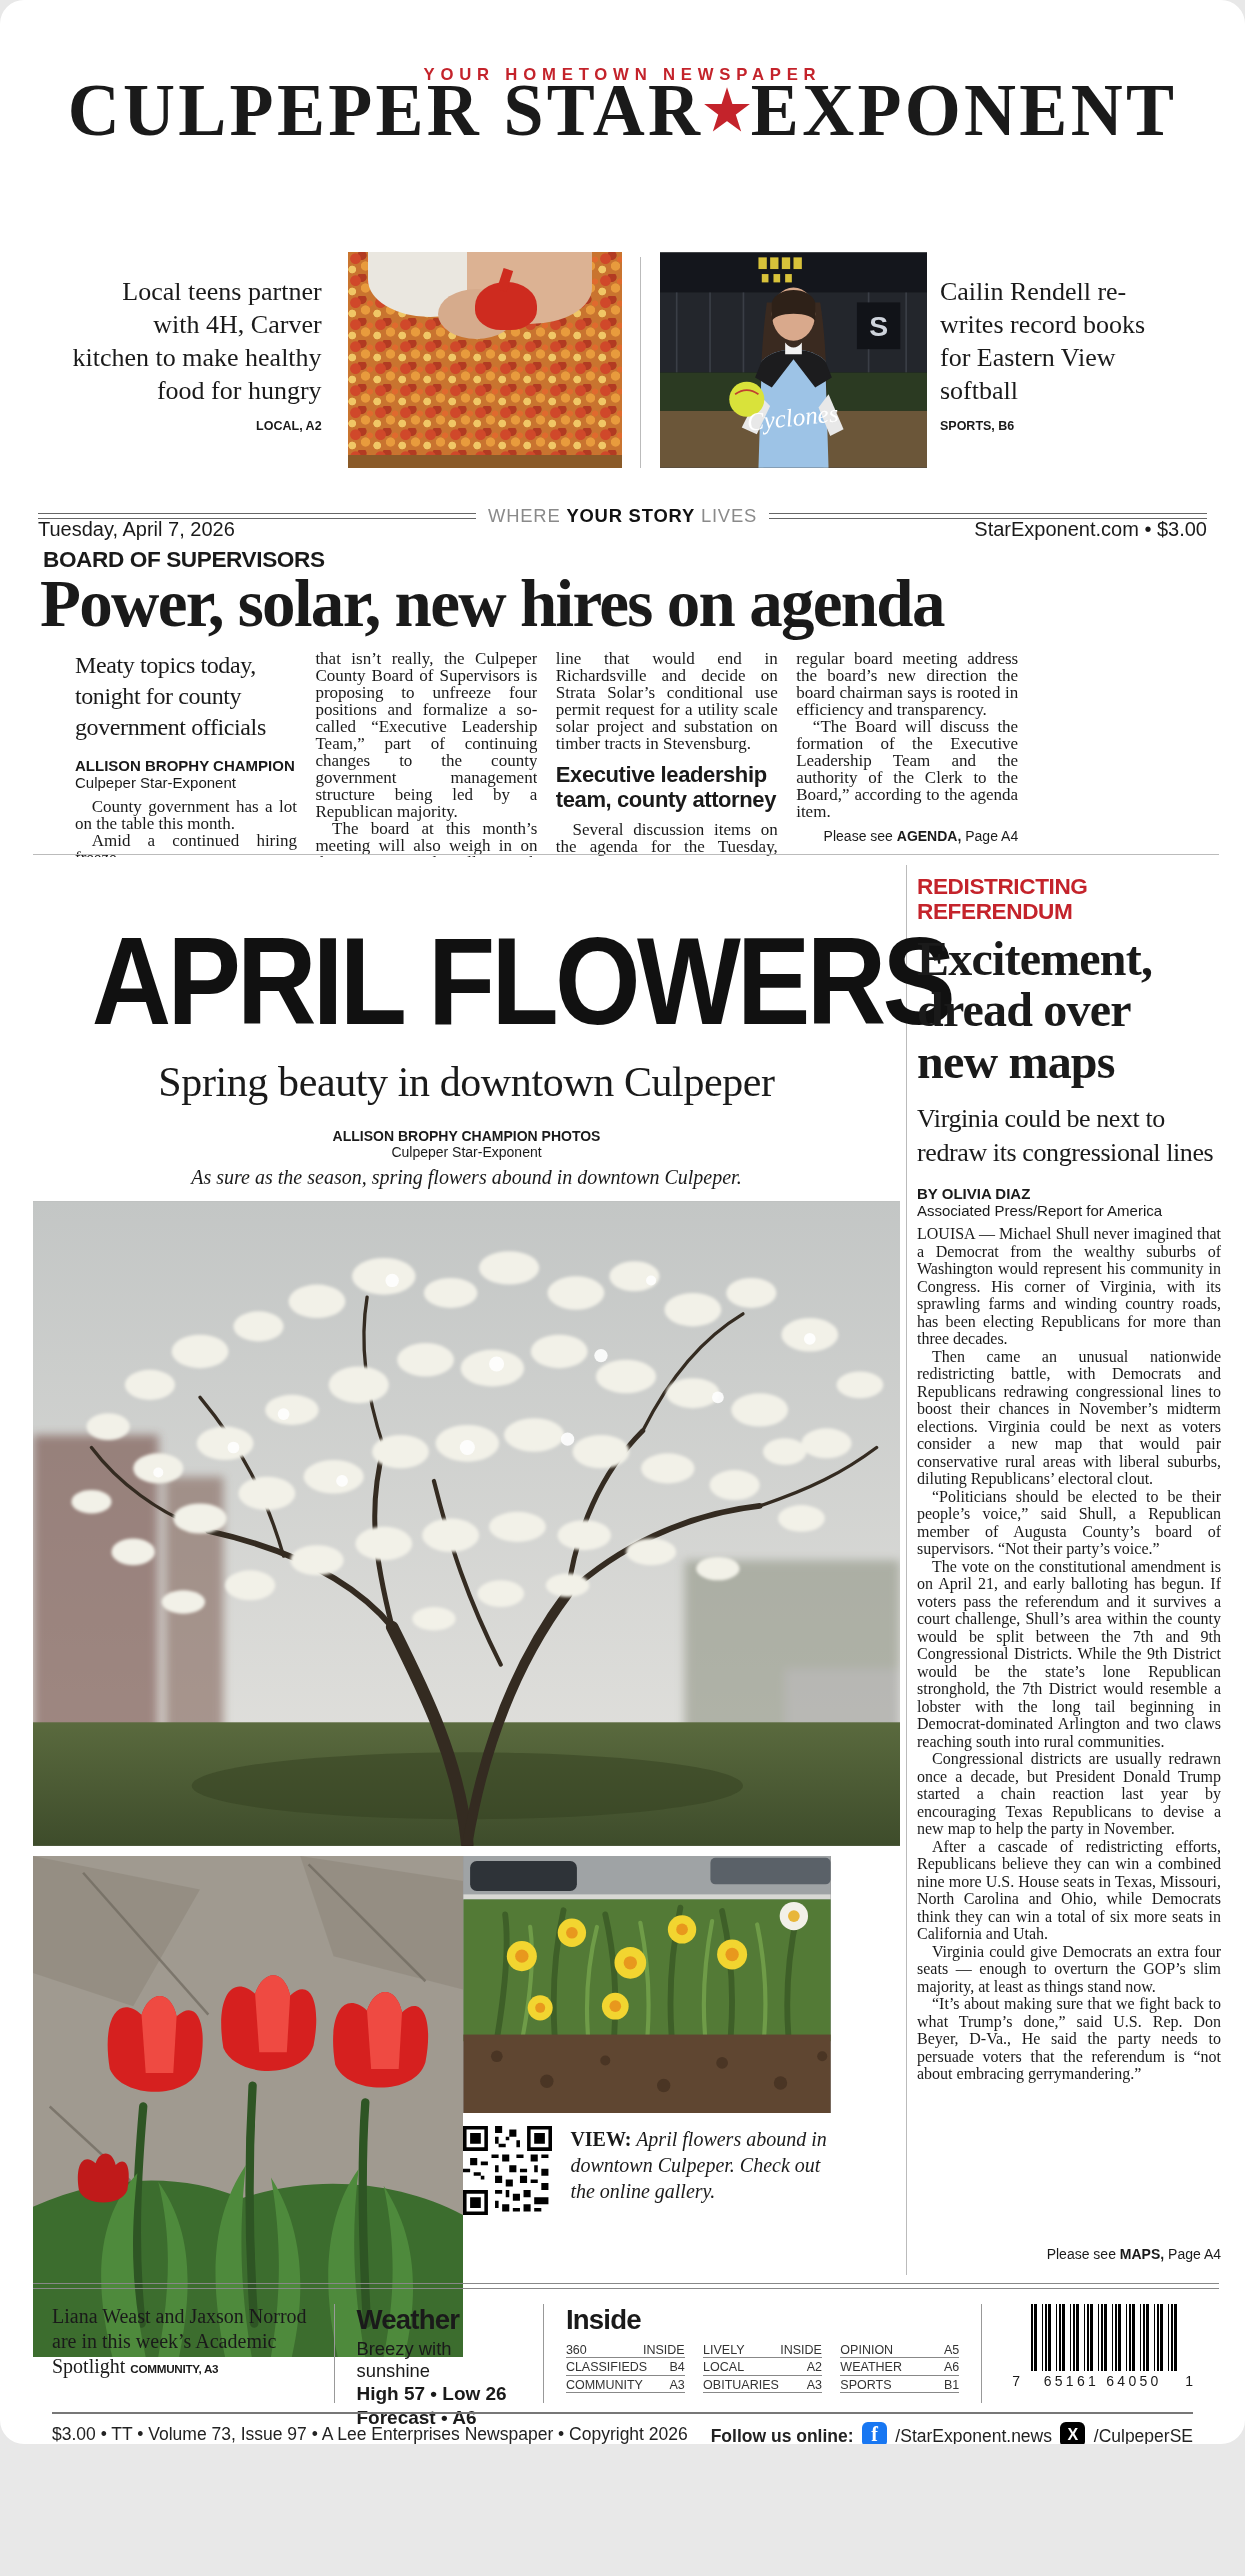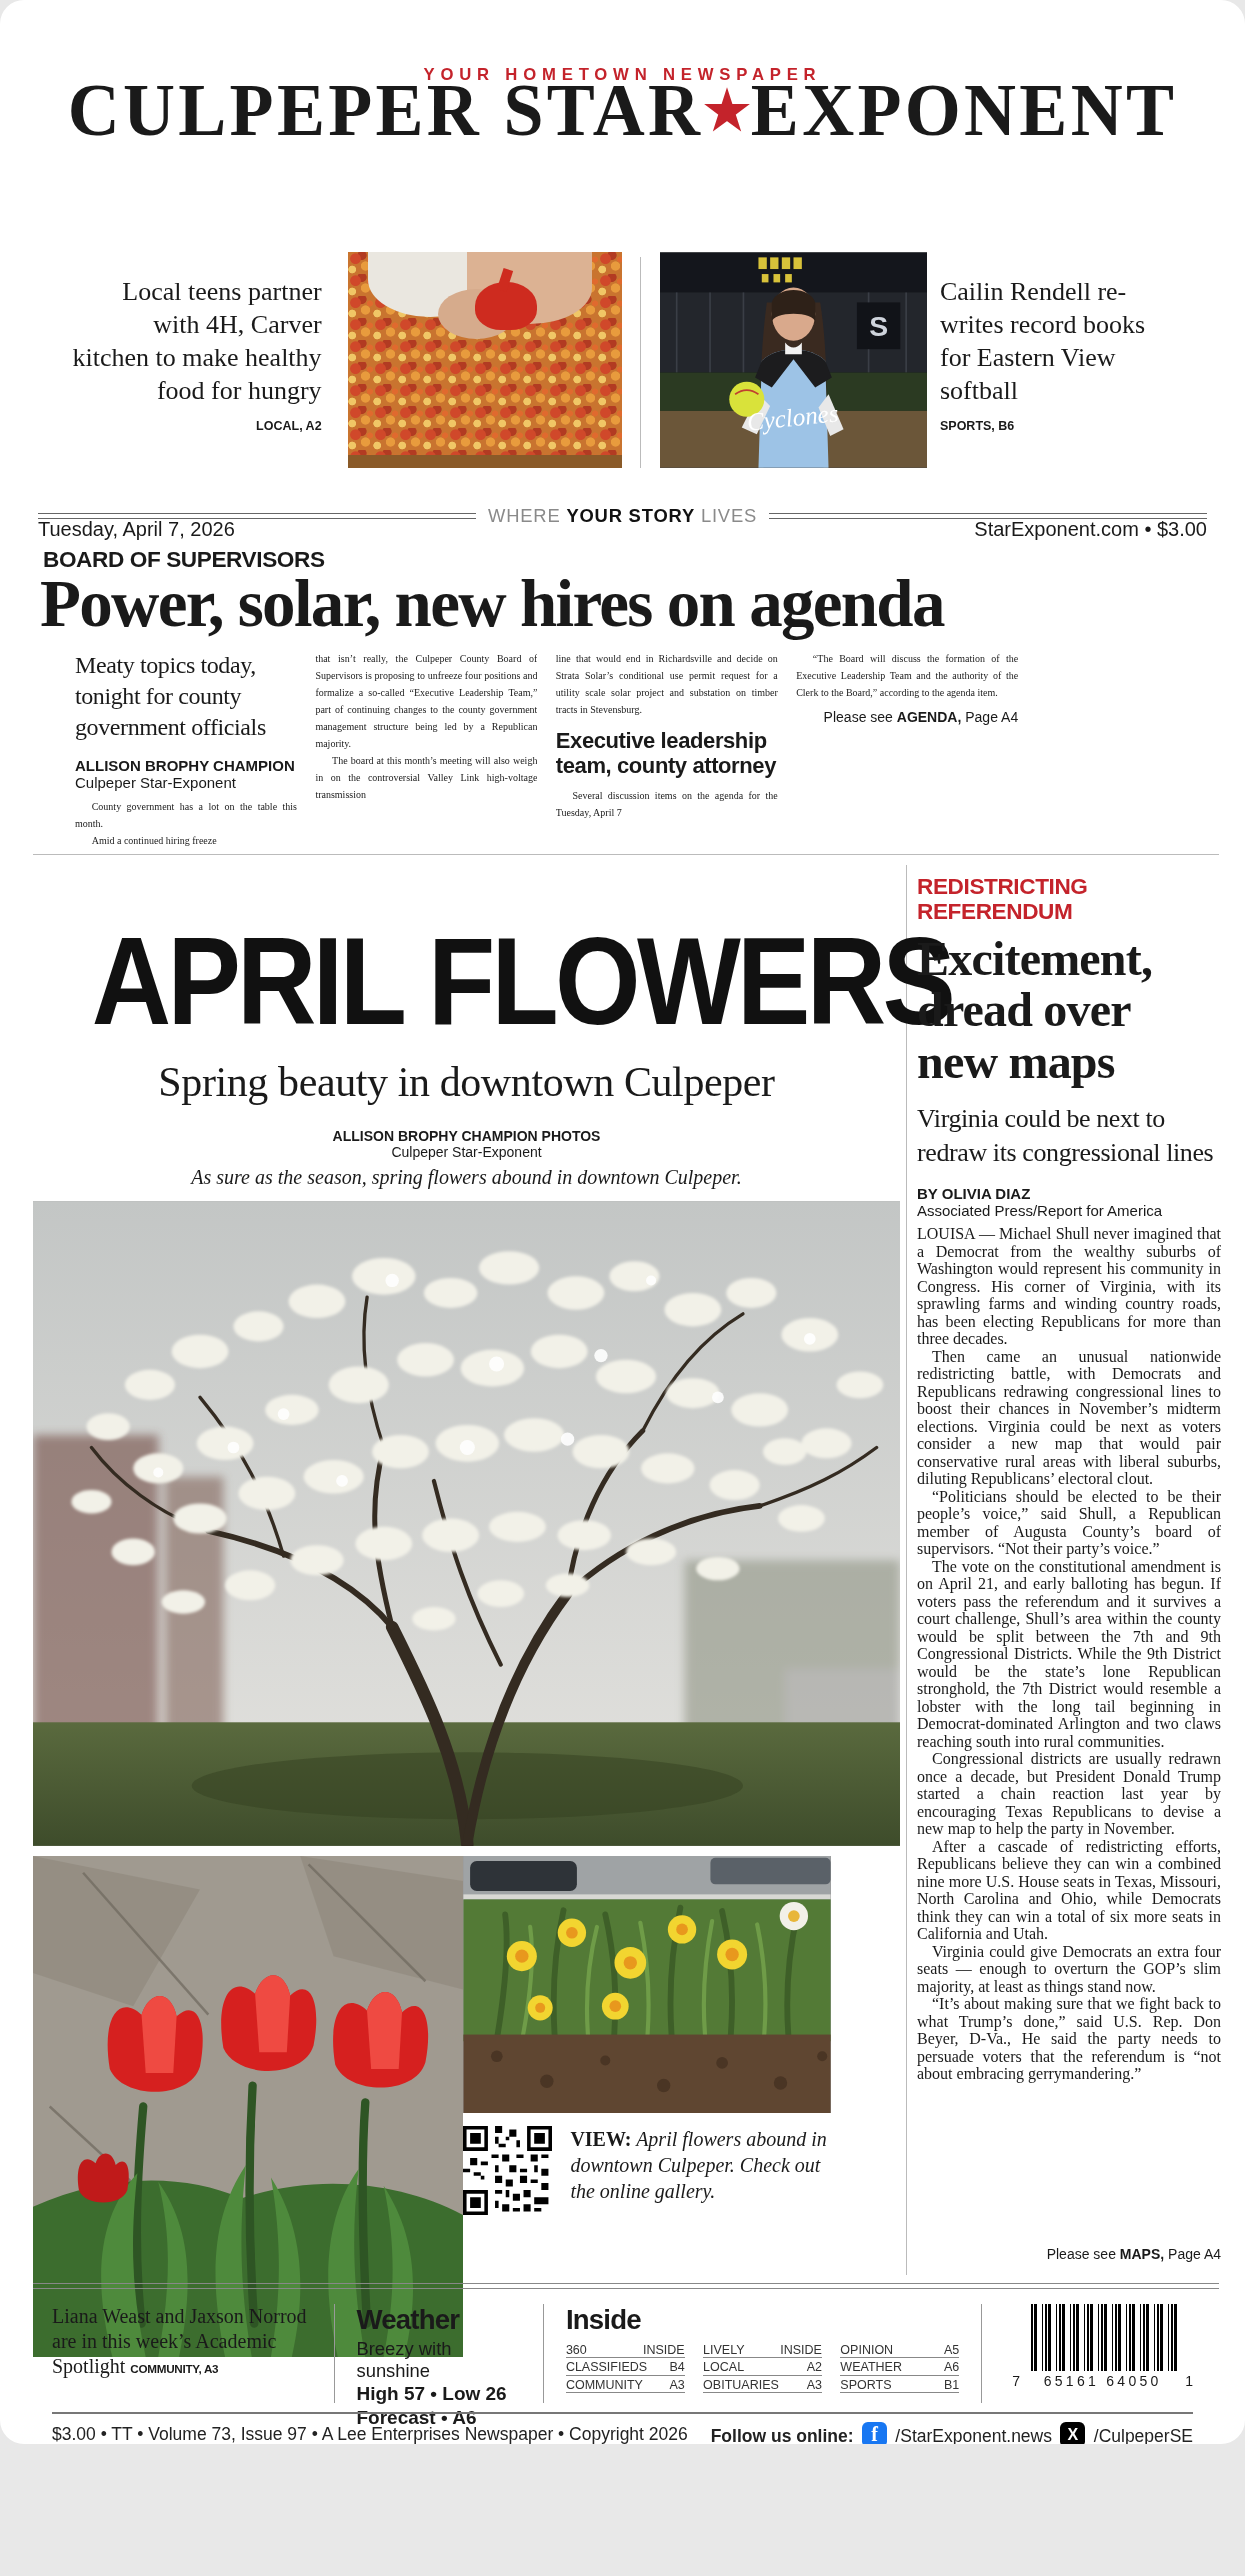--- a/index.html
+++ b/index.html
@@ -48,21 +48,21 @@
 
   
   .kicker{top:547px;left:43px;font-family:"Liberation Sans",sans-serif;font-weight:bold;
           font-size:22.6px;letter-spacing:-0.4px;}
   .lead-headline{top:570px;left:40px;font-weight:bold;font-size:67px;letter-spacing:-1.7px;line-height:1;}
   .lead-cols{top:650px;left:46px;width:961px;height:207px;display:flex;gap:18.4px;overflow:hidden;margin-left:29px;}
   .lead-col{width:222px;overflow:hidden;}
   .deck{font-size:24px;line-height:1.3;letter-spacing:-0.4px;}
   .byline{font-family:"Liberation Sans",sans-serif;font-weight:bold;font-size:15px;margin-top:13.4px;}
   .byline-org{font-family:"Liberation Sans",sans-serif;font-size:15px;margin-bottom:6.7px;}
-  .bodytext p{margin:0;font-size:10px;line-height:17px;text-align:justify;text-indent:16.7px;}
+  .bodytext p{margin:0;font-size:17px;line-height:17px;text-align:justify;text-indent:16.7px;}
   .subhead2{font-family:"Liberation Sans",sans-serif;font-weight:bold;font-size:22px;line-height:1.15;
             margin:10px 0 8.4px 0;letter-spacing:-0.4px;}
   .jumpline{font-family:"Liberation Sans",sans-serif;font-size:14px;text-align:right;margin-top:8.4px;}
 
   .hrule{height:0.8px;background:#bbb;}
   .vrule{width:0.8px;background:#bbb;}
 
   
   .feat{top:874px;left:33px;width:867px;text-align:center;}
   .feat-headline{display:inline-block;font-family:"Liberation Sans",sans-serif;font-weight:bold;
@@ -217,20 +217,21 @@
     <div class="lead-col bodytext">
       <p style="text-indent:0;">that isn’t really, the Culpeper County Board of Supervisors is proposing to unfreeze four positions and formalize a so-called “Executive Leadership Team,” part of continuing changes to the county government management structure being led by a Republican majority.</p>
       <p>The board at this month’s meeting will also weigh in on the controversial Valley Link high-voltage transmission</p>
     </div>
     <div class="lead-col bodytext">
       <p style="text-indent:0;">line that would end in Richardsville and decide on Strata Solar’s conditional use permit request for a utility scale solar project and substation on timber tracts in Stevensburg.</p>
       <div class="subhead2">Executive leadership team, county attorney</div>
       <p>Several discussion items on the agenda for the Tuesday, April 7</p>
     </div>
     <div class="lead-col bodytext">
+      <p style="text-indent:0;">regular board meeting address the board’s new direction the board chairman says is rooted in efficiency and transparency.</p>
       <p>“The Board will discuss the formation of the Executive Leadership Team and the authority of the Clerk to the Board,” according to the agenda item.</p>
       <div class="jumpline"><span>Please see </span><b>AGENDA,</b><span> Page A4</span></div>
     </div>
   </div>
 
   <div class="abs hrule" style="top:854px;left:33px;right:26px;"></div>
   <div class="abs vrule" style="top:865px;left:906px;height:1410px;"></div>
 
   <div class="abs feat">
     <div style="text-align:right;margin-top:44px;"><span class="feat-headline">APRIL FLOWERS</span></div>

